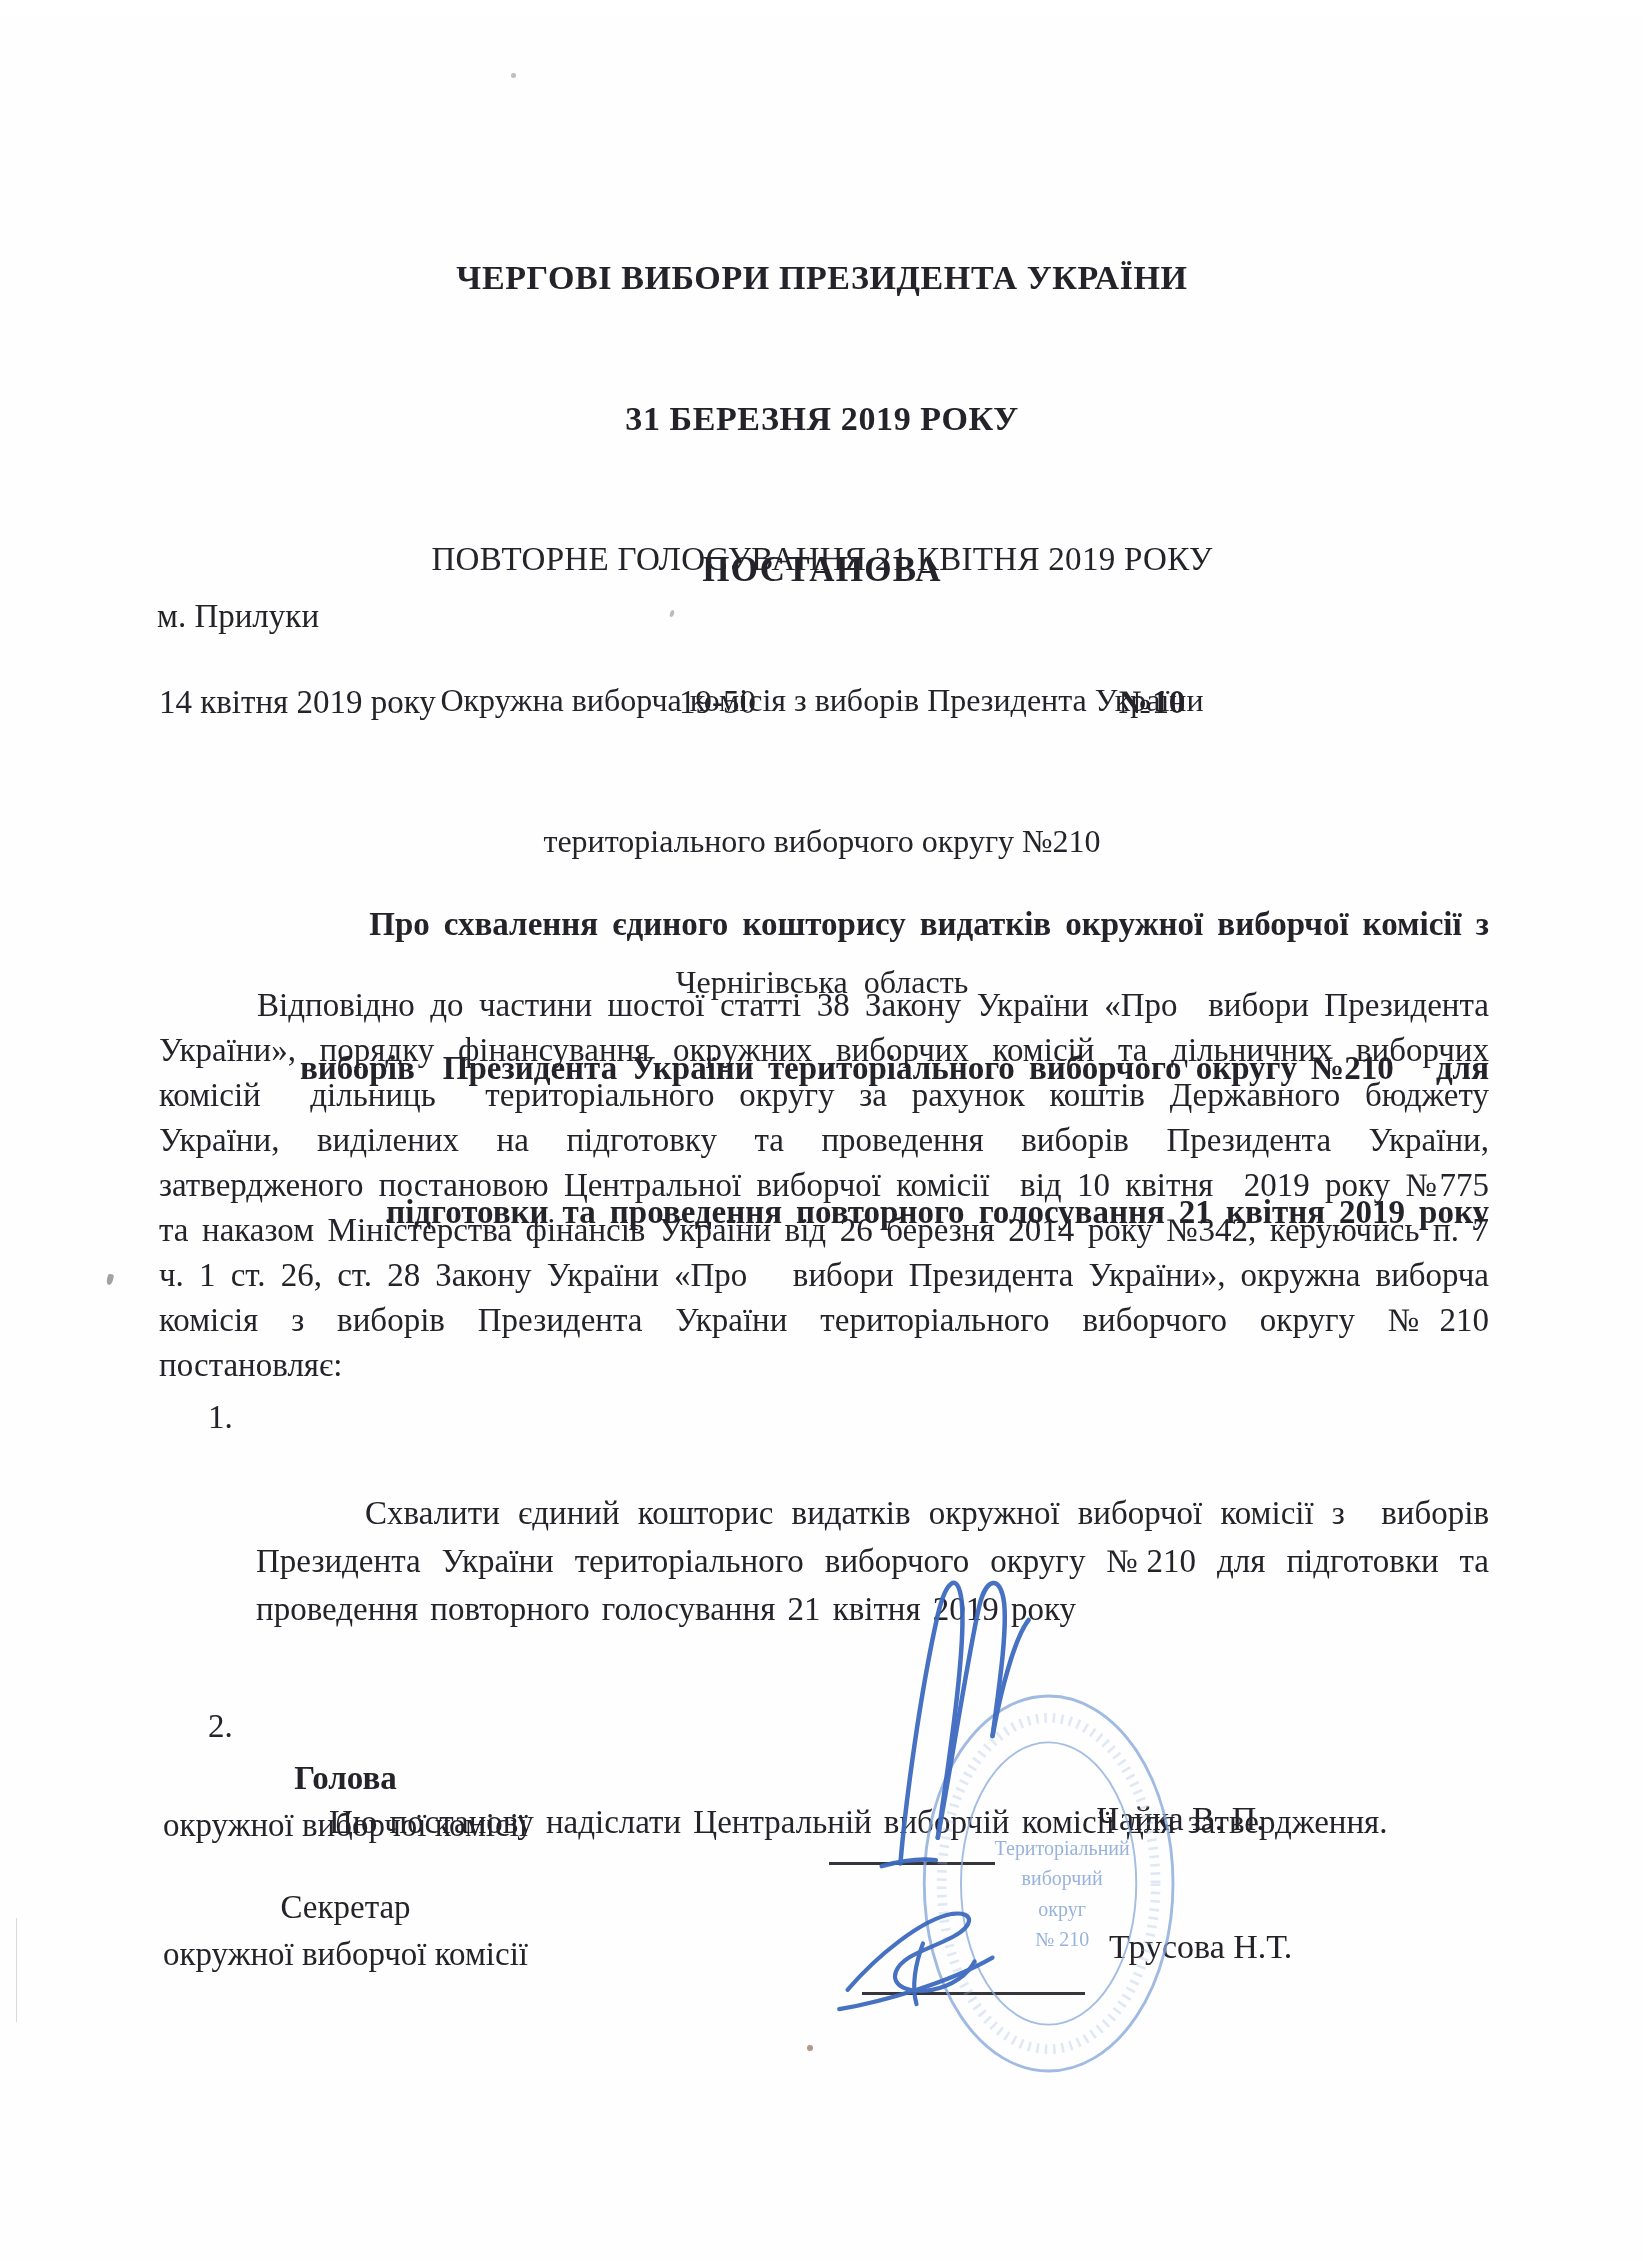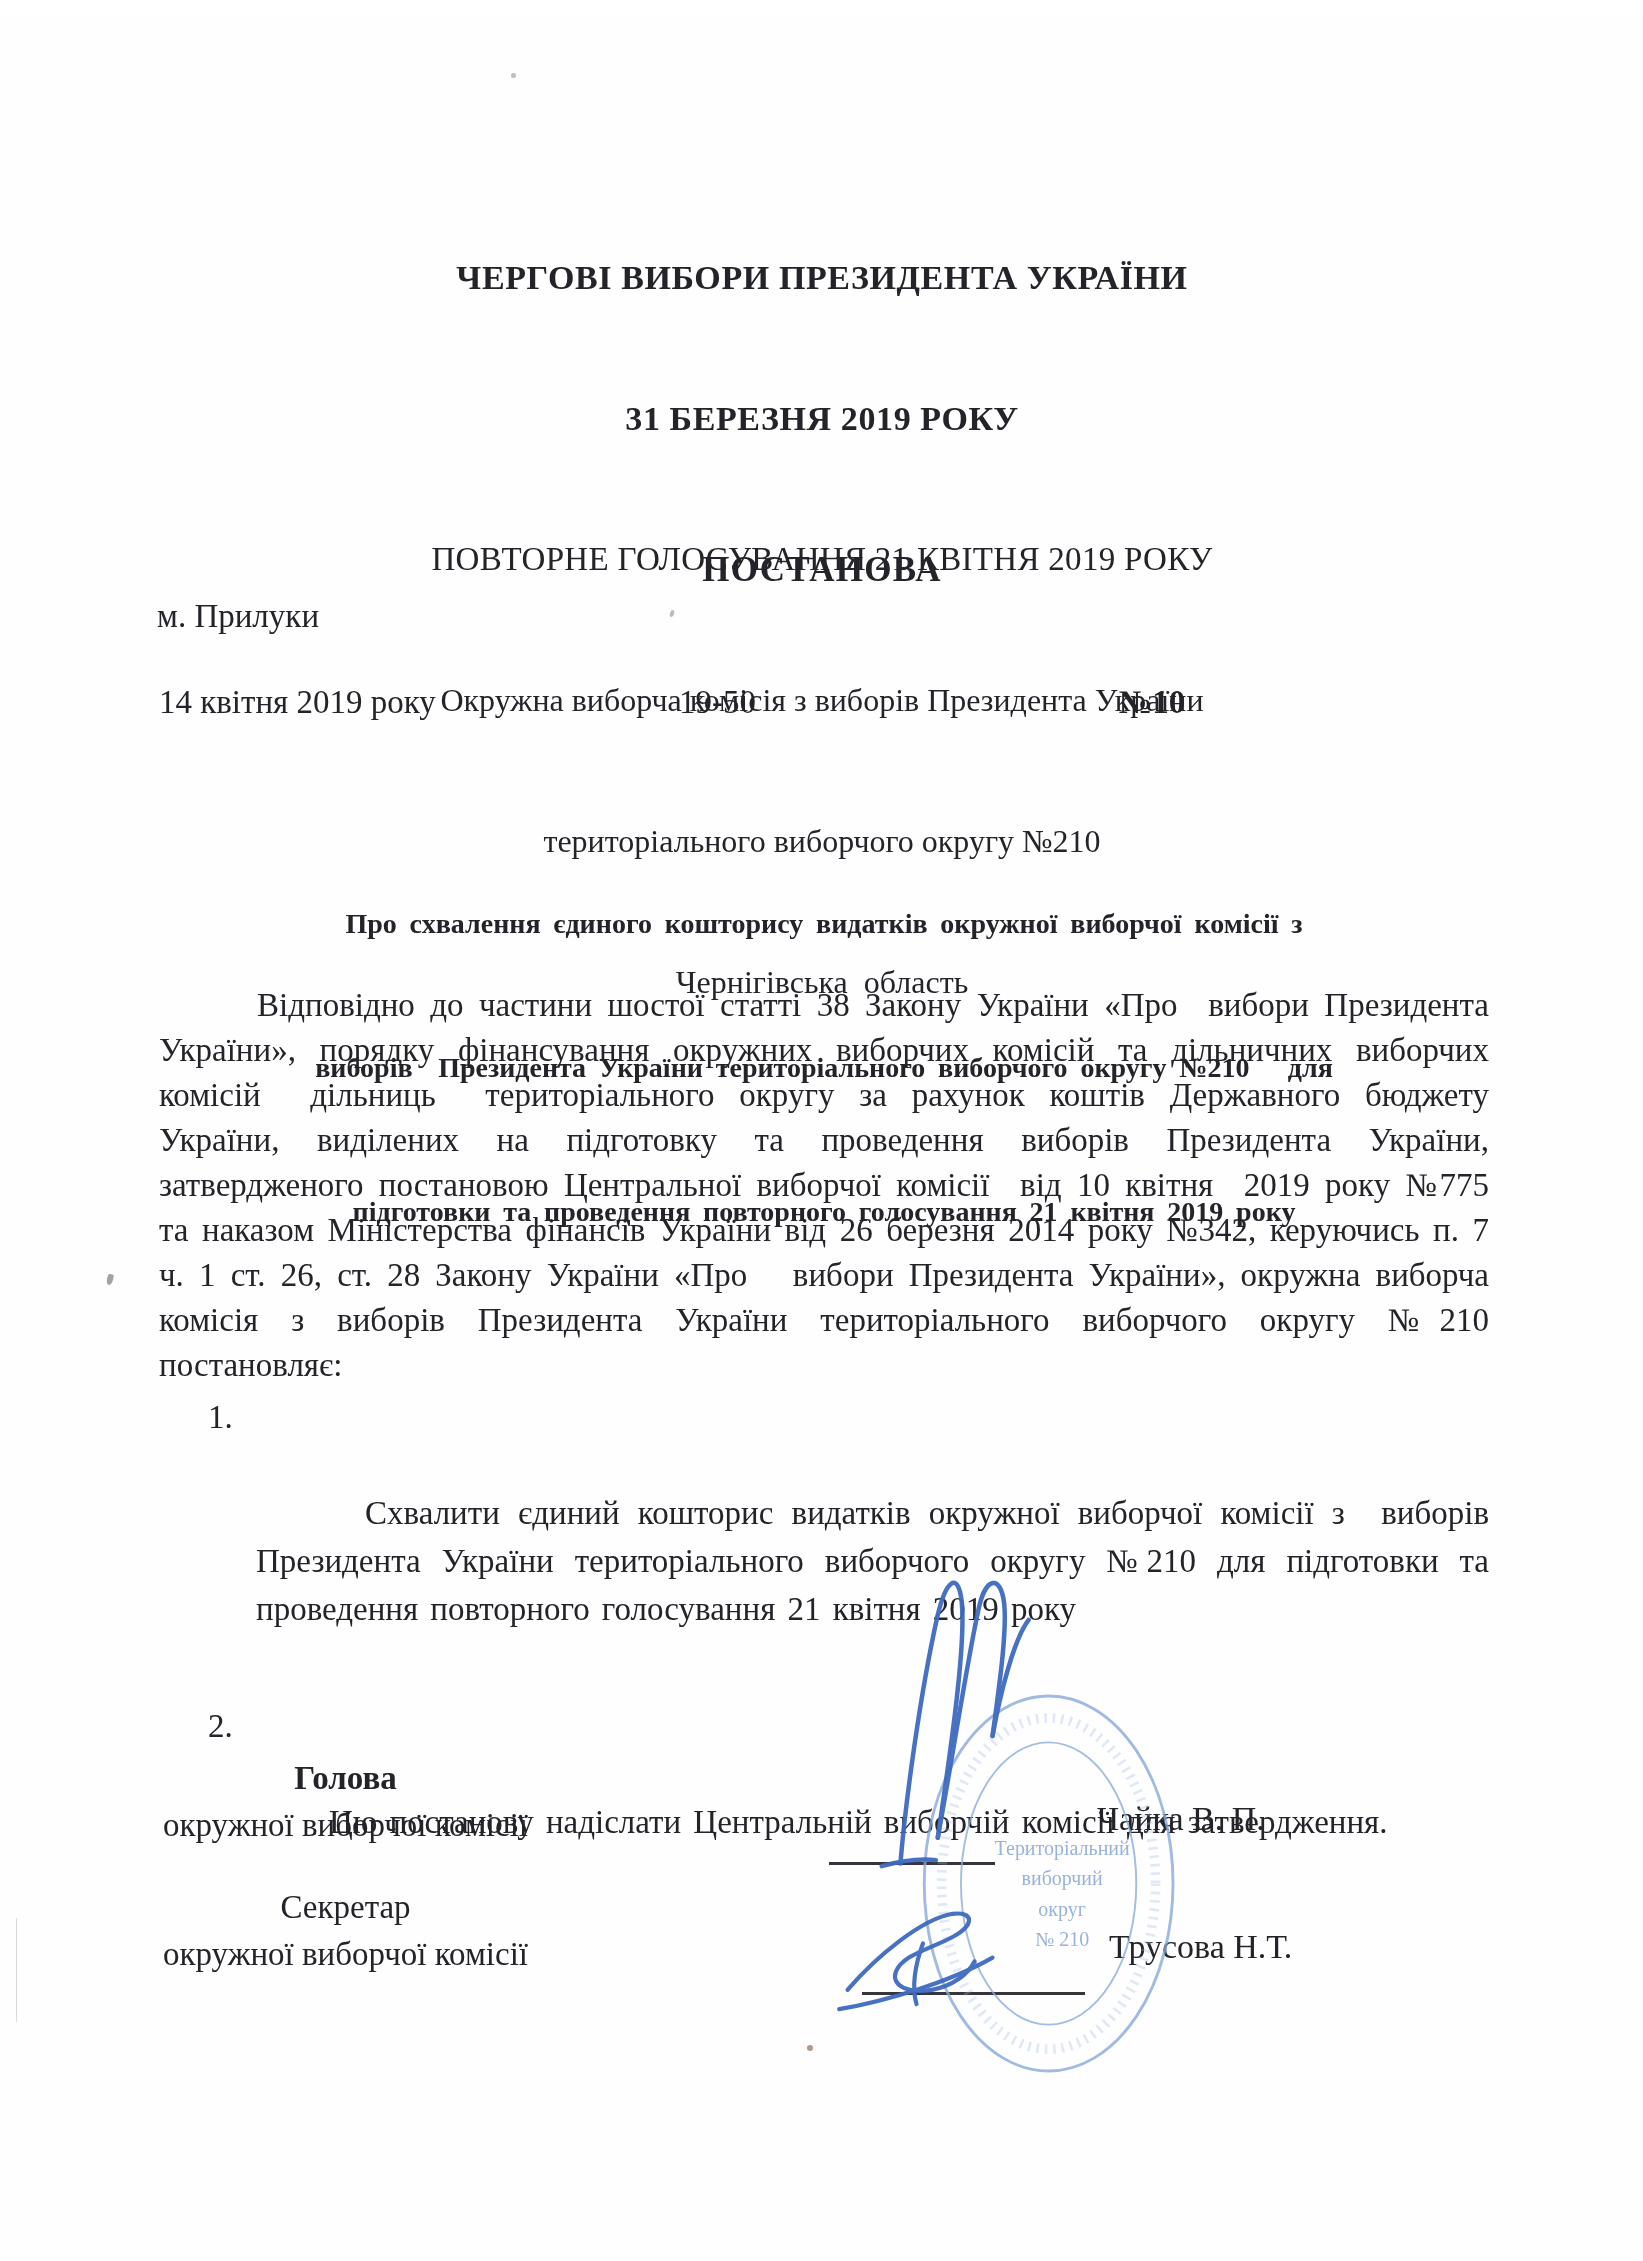--- a/index.html
+++ b/index.html
@@ -13,21 +13,21 @@
   .hl-r{font-size:33px;letter-spacing:0.3px;}
   .hl-s{font-size:32px;}
   
   #postanova{top:534px;left:157px;width:1330px;text-align:center;font-size:35px;font-weight:bold;letter-spacing:1.3px;}
   #city{top:582px;left:157px;width:1330px;font-size:33px;}
   #daterow{top:668px;left:159px;width:1330px;height:43px;font-size:33px;}
   #date{position:absolute;left:0;top:0;text-align:center;}
   #time{position:absolute;left:520px;top:0;}
   #number{position:absolute;left:960px;top:0;font-weight:bold;}
   
-  #subject{top:788px;left:159px;width:1330px;text-align:center;font-weight:bold;font-size:28px;
+  #subject{top:788px;left:159px;width:1330px;text-align:right;font-weight:bold;font-size:33px;
            line-height:48px;word-spacing:5.8px;white-space:pre-wrap;}
   
   #para{top:967px;left:159px;width:1330px;font-size:33px;line-height:45px;text-align:justify;
         text-indent:98px;word-spacing:4.5px;white-space:pre-wrap;}
   #para b{font-weight:normal;}
   
   #list{top:1377px;left:159px;width:1330px;font-size:33px;line-height:48px;}
   .item{position:relative;padding-left:97px;text-align:justify;word-spacing:3.9px;white-space:pre-wrap;margin-bottom:20.6px;}
   .item .num{position:absolute;left:49px;top:0;}
   

